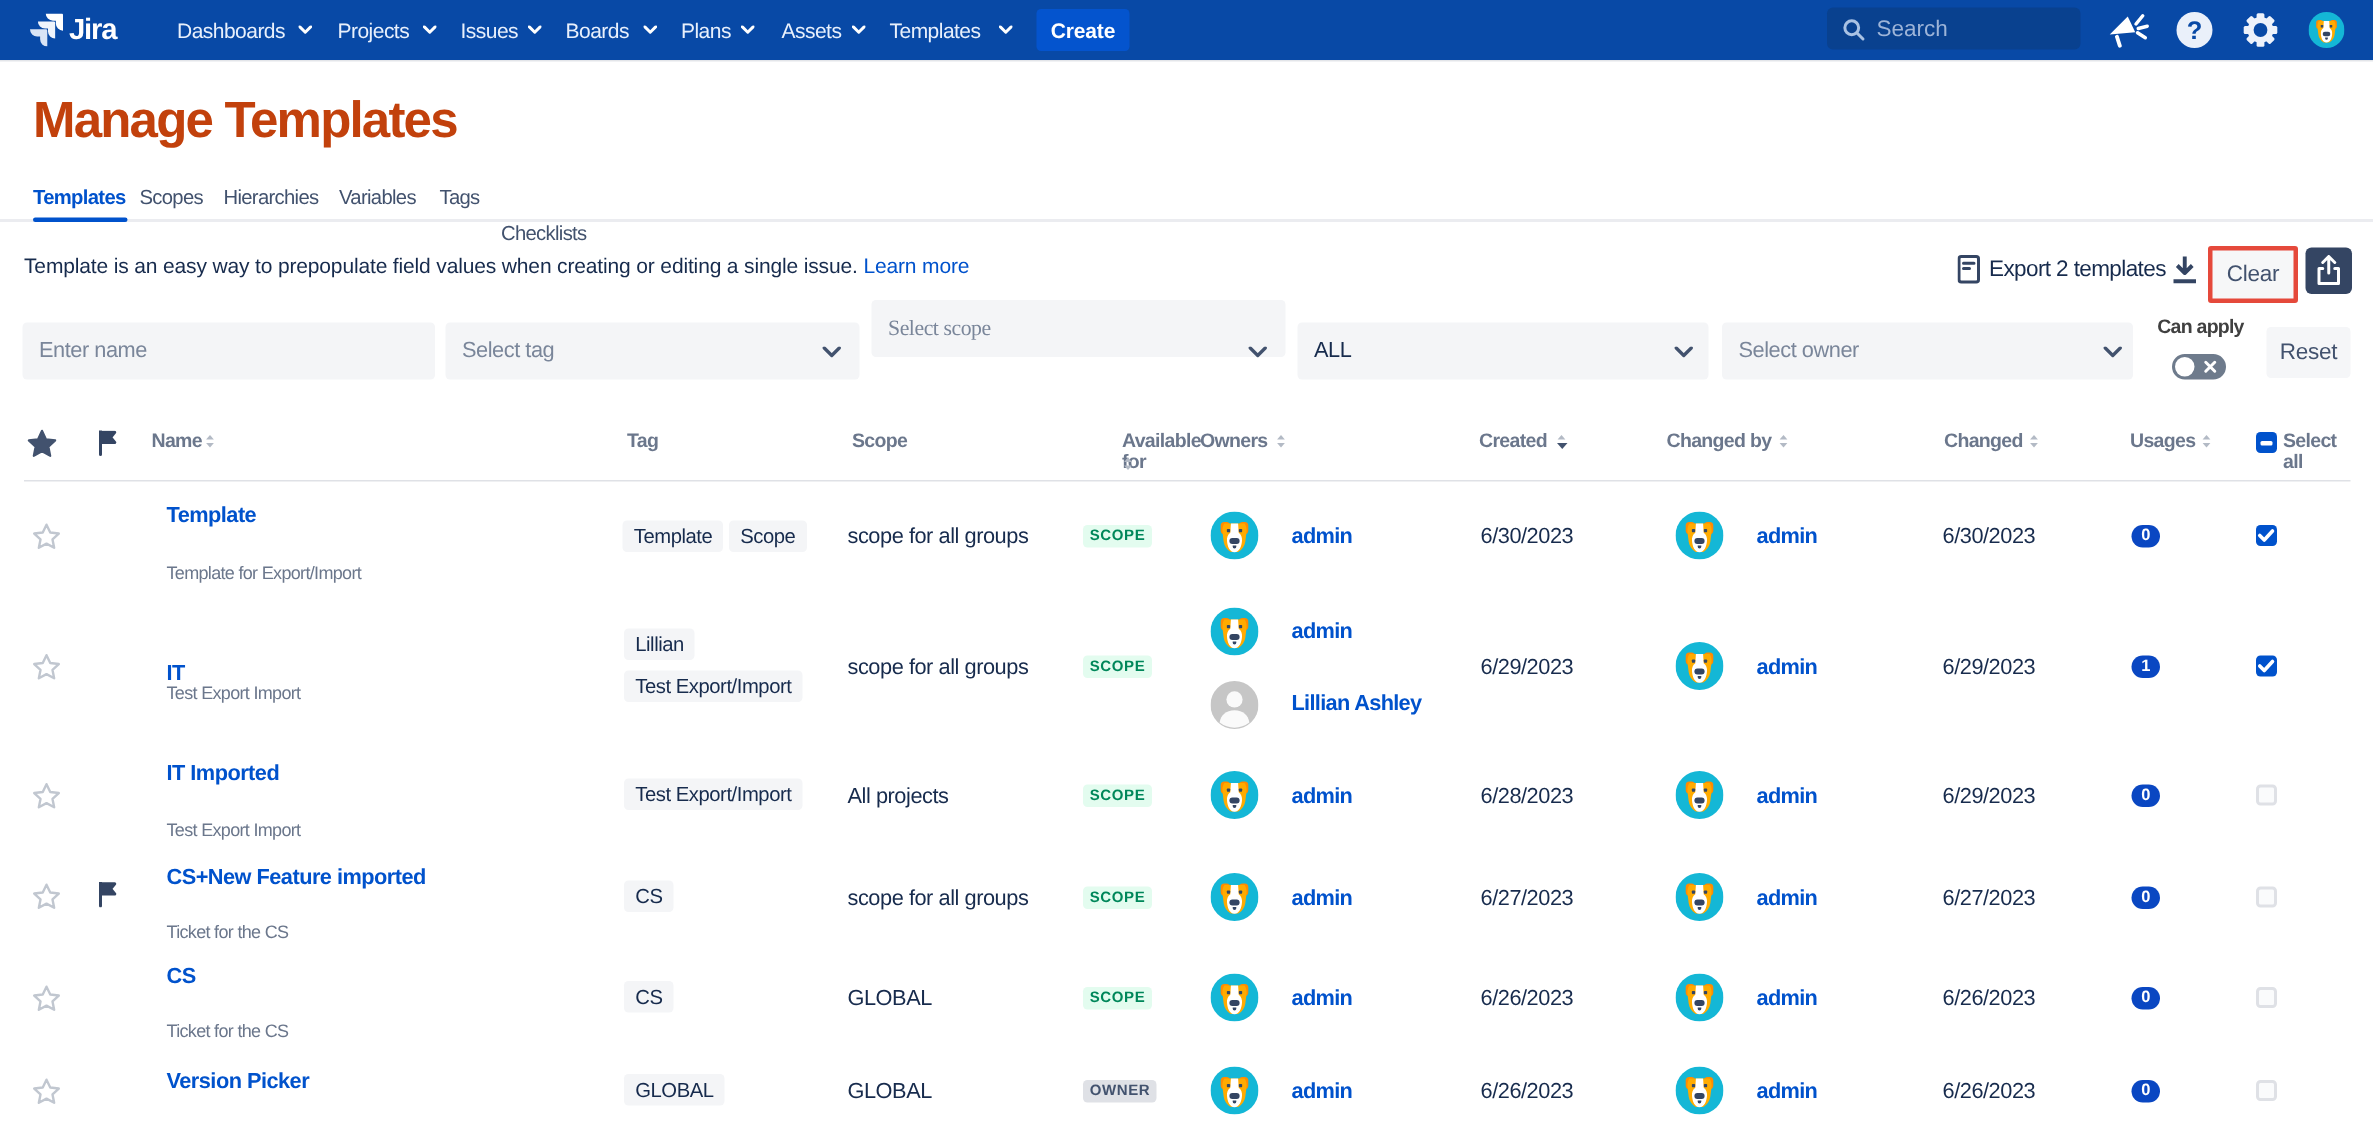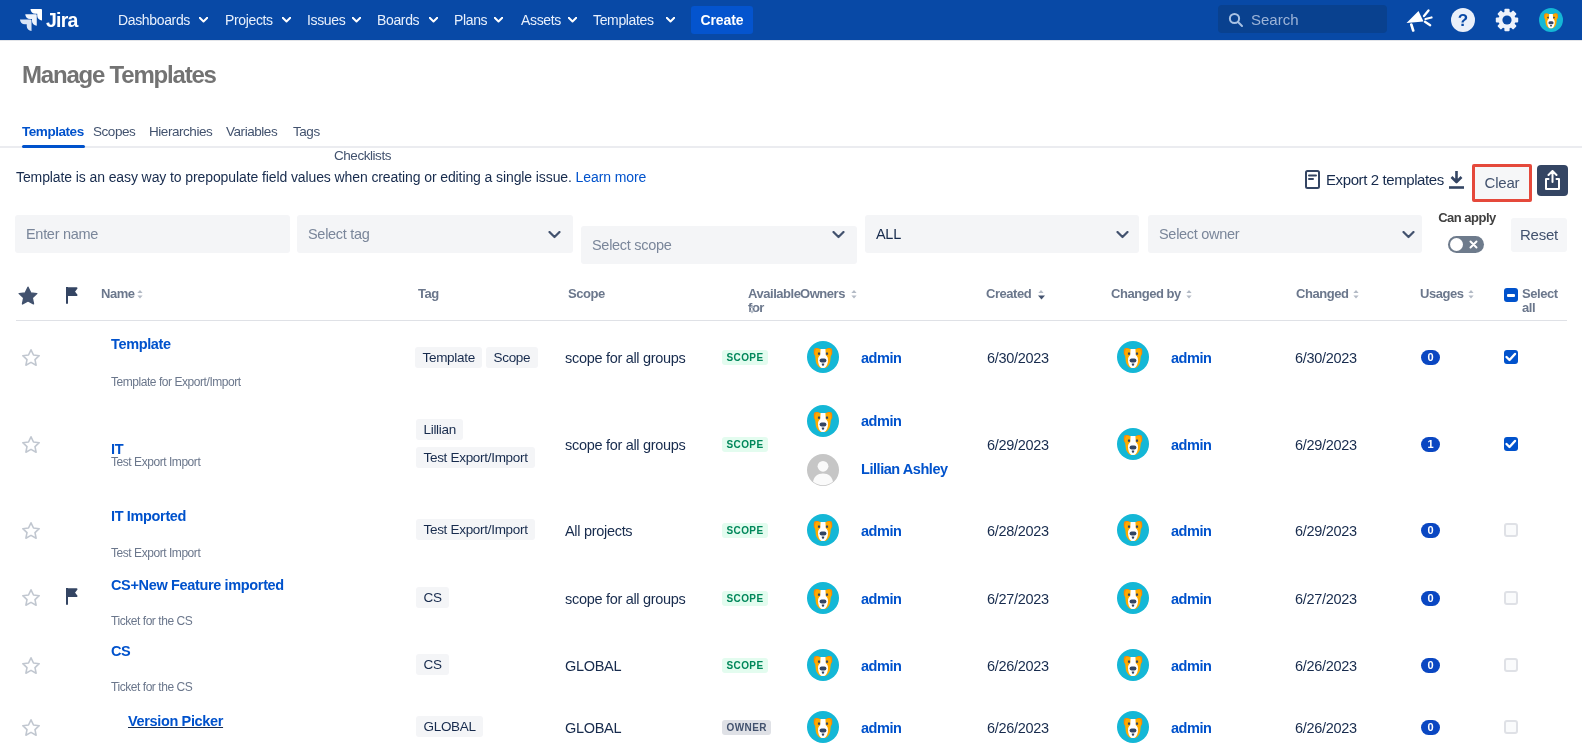--- a/index.html
+++ b/index.html
@@ -136,21 +136,21 @@
     <rect x="0.8" y="9.4" width="6" height="5.2" rx="1" transform="rotate(45 12 12)"></rect>
     <rect x="17.2" y="9.4" width="6" height="5.2" rx="1" transform="rotate(45 12 12)"></rect>
     <circle cx="12" cy="12" r="8.6"></circle>
   </g>
   <circle cx="12" cy="12" r="4.6" fill="#0849A6"></circle>
 </svg>
 <svg class="abs" style="left:1539px;top:8px" width="24" height="24" viewBox="0 0 32 32">
     <use href="#dog"></use>
   </svg>
 
-<div class="abs" style="left:22px;top:61px;font-size:24px;font-weight:bold;color:#737373;letter-spacing:-1.2px;">Manage Templates</div>
+<div class="abs" style="left:22px;top:61px;font-size:34px;font-weight:bold;color:#c2410c;letter-spacing:-1.2px;">Manage Templates</div>
 
 <div class="abs" style="left:0;top:146px;width:1582px;height:2px;background:#EBECF0;"></div>
 <div class="abs" style="left:22px;top:124px;font-size:13.5px;font-weight:bold;color:#0052CC;letter-spacing:-0.45px;">Templates</div>
 <div class="abs" style="left:22px;top:145px;width:63px;height:3px;background:#0052CC;border-radius:2px;"></div>
 <div class="abs" style="left:93px;top:124px;font-size:13.5px;color:#42526E;letter-spacing:-0.45px;">Scopes</div>
 <div class="abs" style="left:149px;top:124px;font-size:13.5px;color:#42526E;letter-spacing:-0.45px;">Hierarchies</div>
 <div class="abs" style="left:226px;top:124px;font-size:13.5px;color:#42526E;letter-spacing:-0.45px;">Variables</div>
 <div class="abs" style="left:293px;top:124px;font-size:13.5px;color:#42526E;letter-spacing:-0.45px;">Tags</div>
 <div class="abs" style="left:334px;top:124px;font-size:13.5px;color:#42526E;letter-spacing:-0.45px;margin-top:24px;">Checklists</div>
 
@@ -174,21 +174,21 @@
 
 <div class="abs inp" style="left:15px;top:215px;width:275px;">
     <div class="ph">Enter name</div>
   </div>
 <div class="abs inp" style="left:297px;top:215px;width:276px;">
     <div class="ph">Select tag</div>
   </div>
 <svg class="abs" style="left:548px;top:231px" width="13" height="8" viewBox="0 0 12 8">
     <use href="#chevg"></use>
   </svg>
-<div class="abs inp" style="left:581px;top:226px;width:276px;">
+<div class="abs inp" style="left:581px;top:200px;width:276px;font-family:Liberation Serif, serif;">
     <div class="ph">Select scope</div>
   </div>
 <svg class="abs" style="left:832px;top:231px" width="13" height="8" viewBox="0 0 12 8">
     <use href="#chevg"></use>
   </svg>
 <div class="abs inp" style="left:865px;top:215px;width:274px;">
     <div class="ph" style="color:#172B4D;">ALL</div>
   </div>
 <svg class="abs" style="left:1116px;top:231px" width="13" height="8" viewBox="0 0 12 8">
     <use href="#chevg"></use>
@@ -364,21 +364,21 @@
     <use href="#dog"></use>
   </svg>
 <div class="abs adm" style="left:1171px;top:659px;"><a class="lnk" href="#">admin</a></div>
 <div class="abs cell" style="left:1295px;top:659px;">6/26/2023</div>
 <div class="abs badge" style="left:1421px;top:658px;">0</div>
 <div class="abs cb cboff" style="left:1504px;top:658px;"></div>
 
 <svg class="abs" style="left:21px;top:718px" width="20" height="19" viewBox="0 0 20 19">
     <use href="#starO"></use>
   </svg>
-<div class="abs name" style="left:128px;top:714px;text-decoration:underline;"><a class="lnk" href="#">Version Picker</a></div>
+<div class="abs name" style="left:111px;top:714px;"><a class="lnk" href="#">Version Picker</a></div>
 <div class="abs chip" style="left:416px;top:716px;">GLOBAL</div>
 <div class="abs cell" style="left:565px;top:721px;">GLOBAL</div>
 <div class="abs loz lozg" style="left:722px;top:720px;">OWNER</div>
 <svg class="abs" style="left:807px;top:711px" width="32" height="32" viewBox="0 0 32 32">
     <use href="#dog"></use>
   </svg>
 <div class="abs adm" style="left:861px;top:721px;"><a class="lnk" href="#">admin</a></div>
 <div class="abs cell" style="left:987px;top:721px;">6/26/2023</div>
 <svg class="abs" style="left:1117px;top:711px" width="32" height="32" viewBox="0 0 32 32">
     <use href="#dog"></use>

